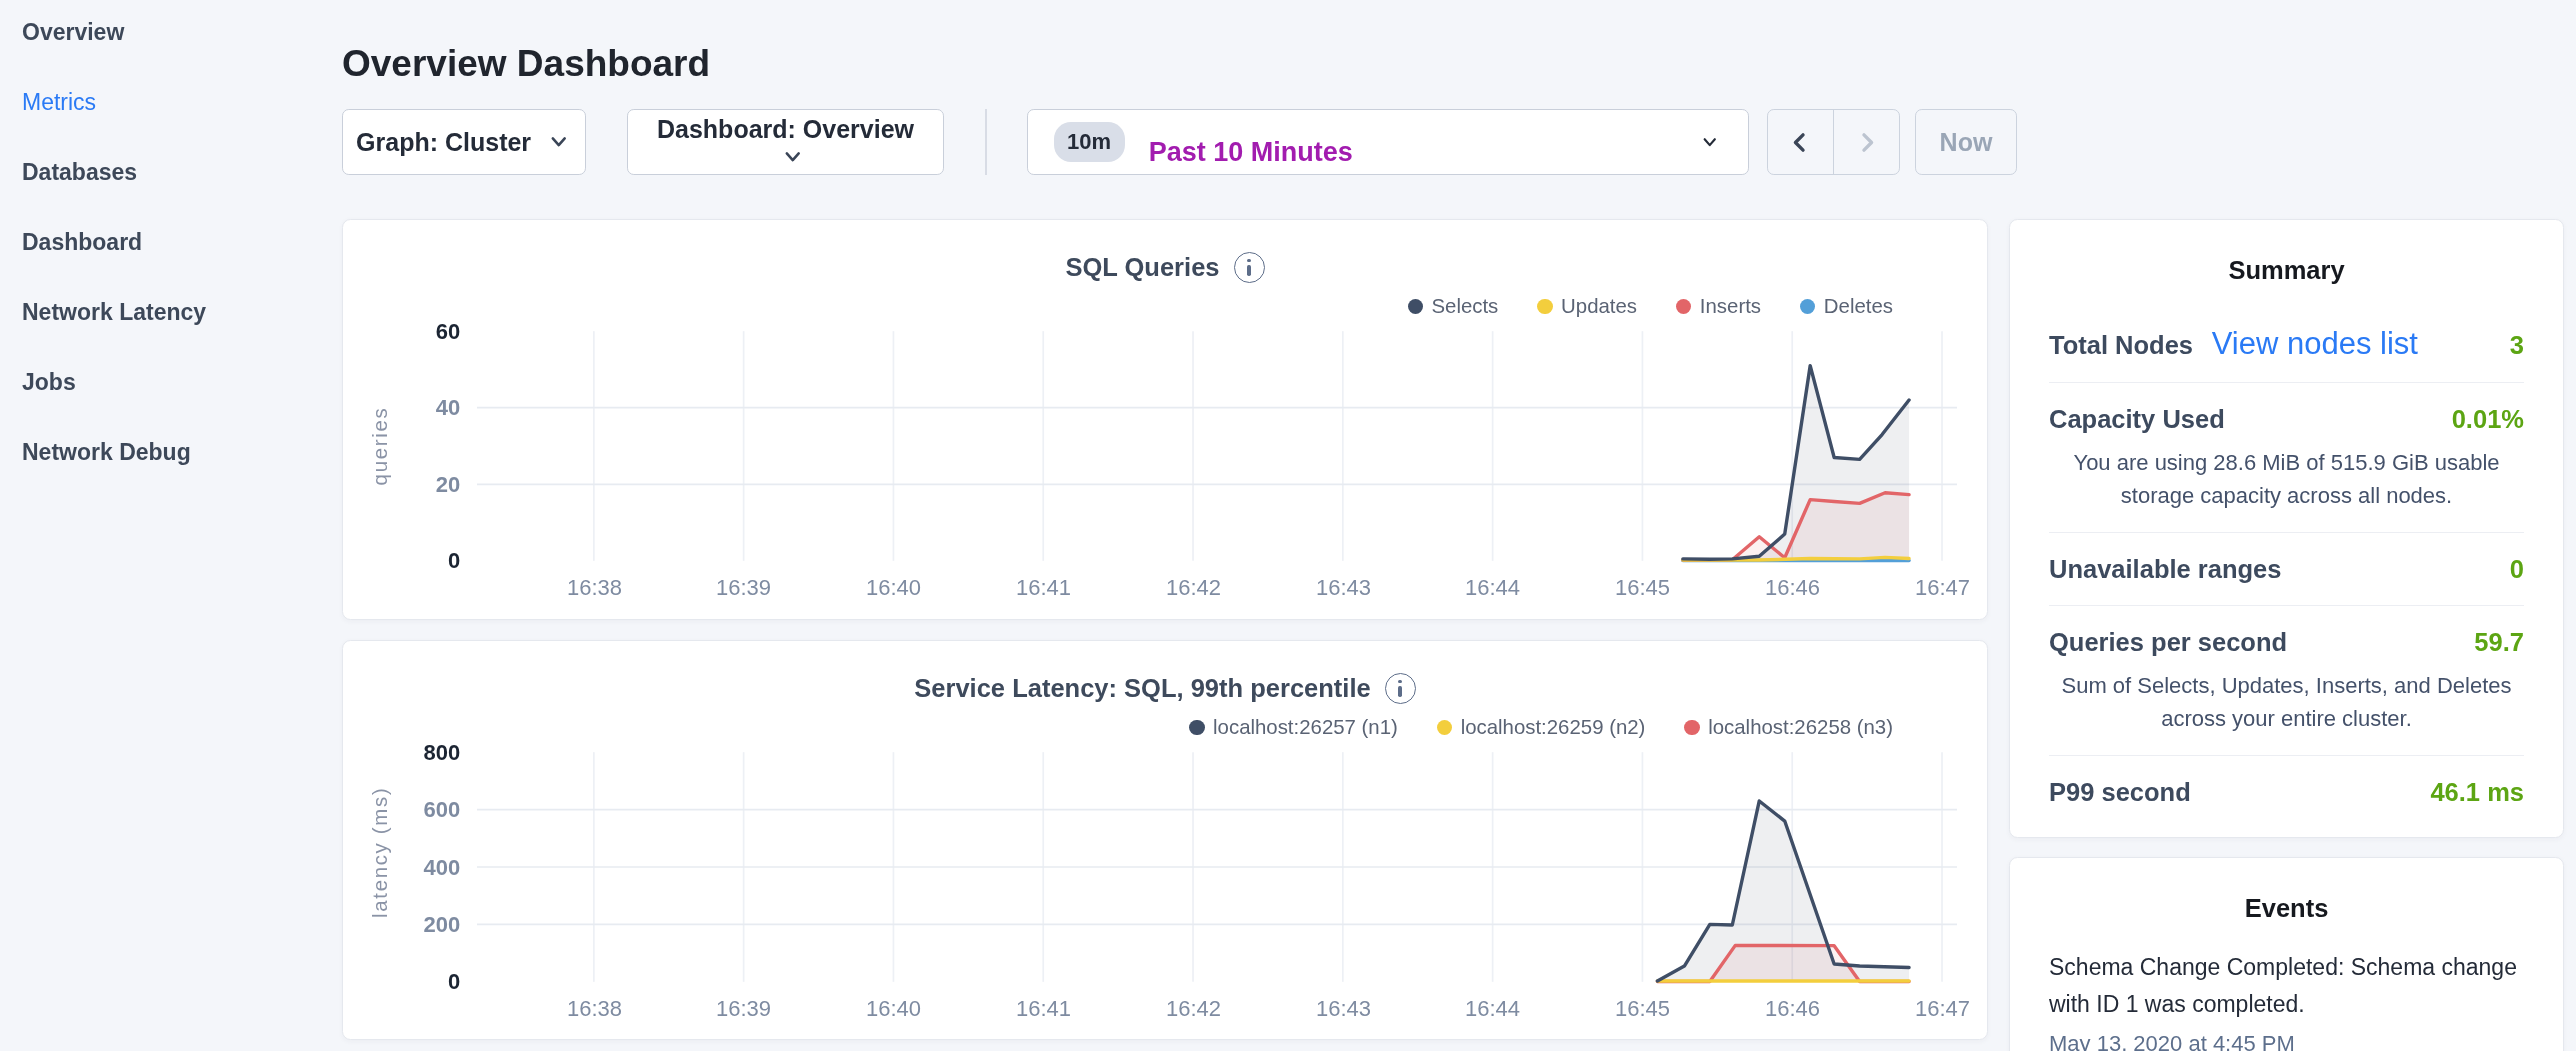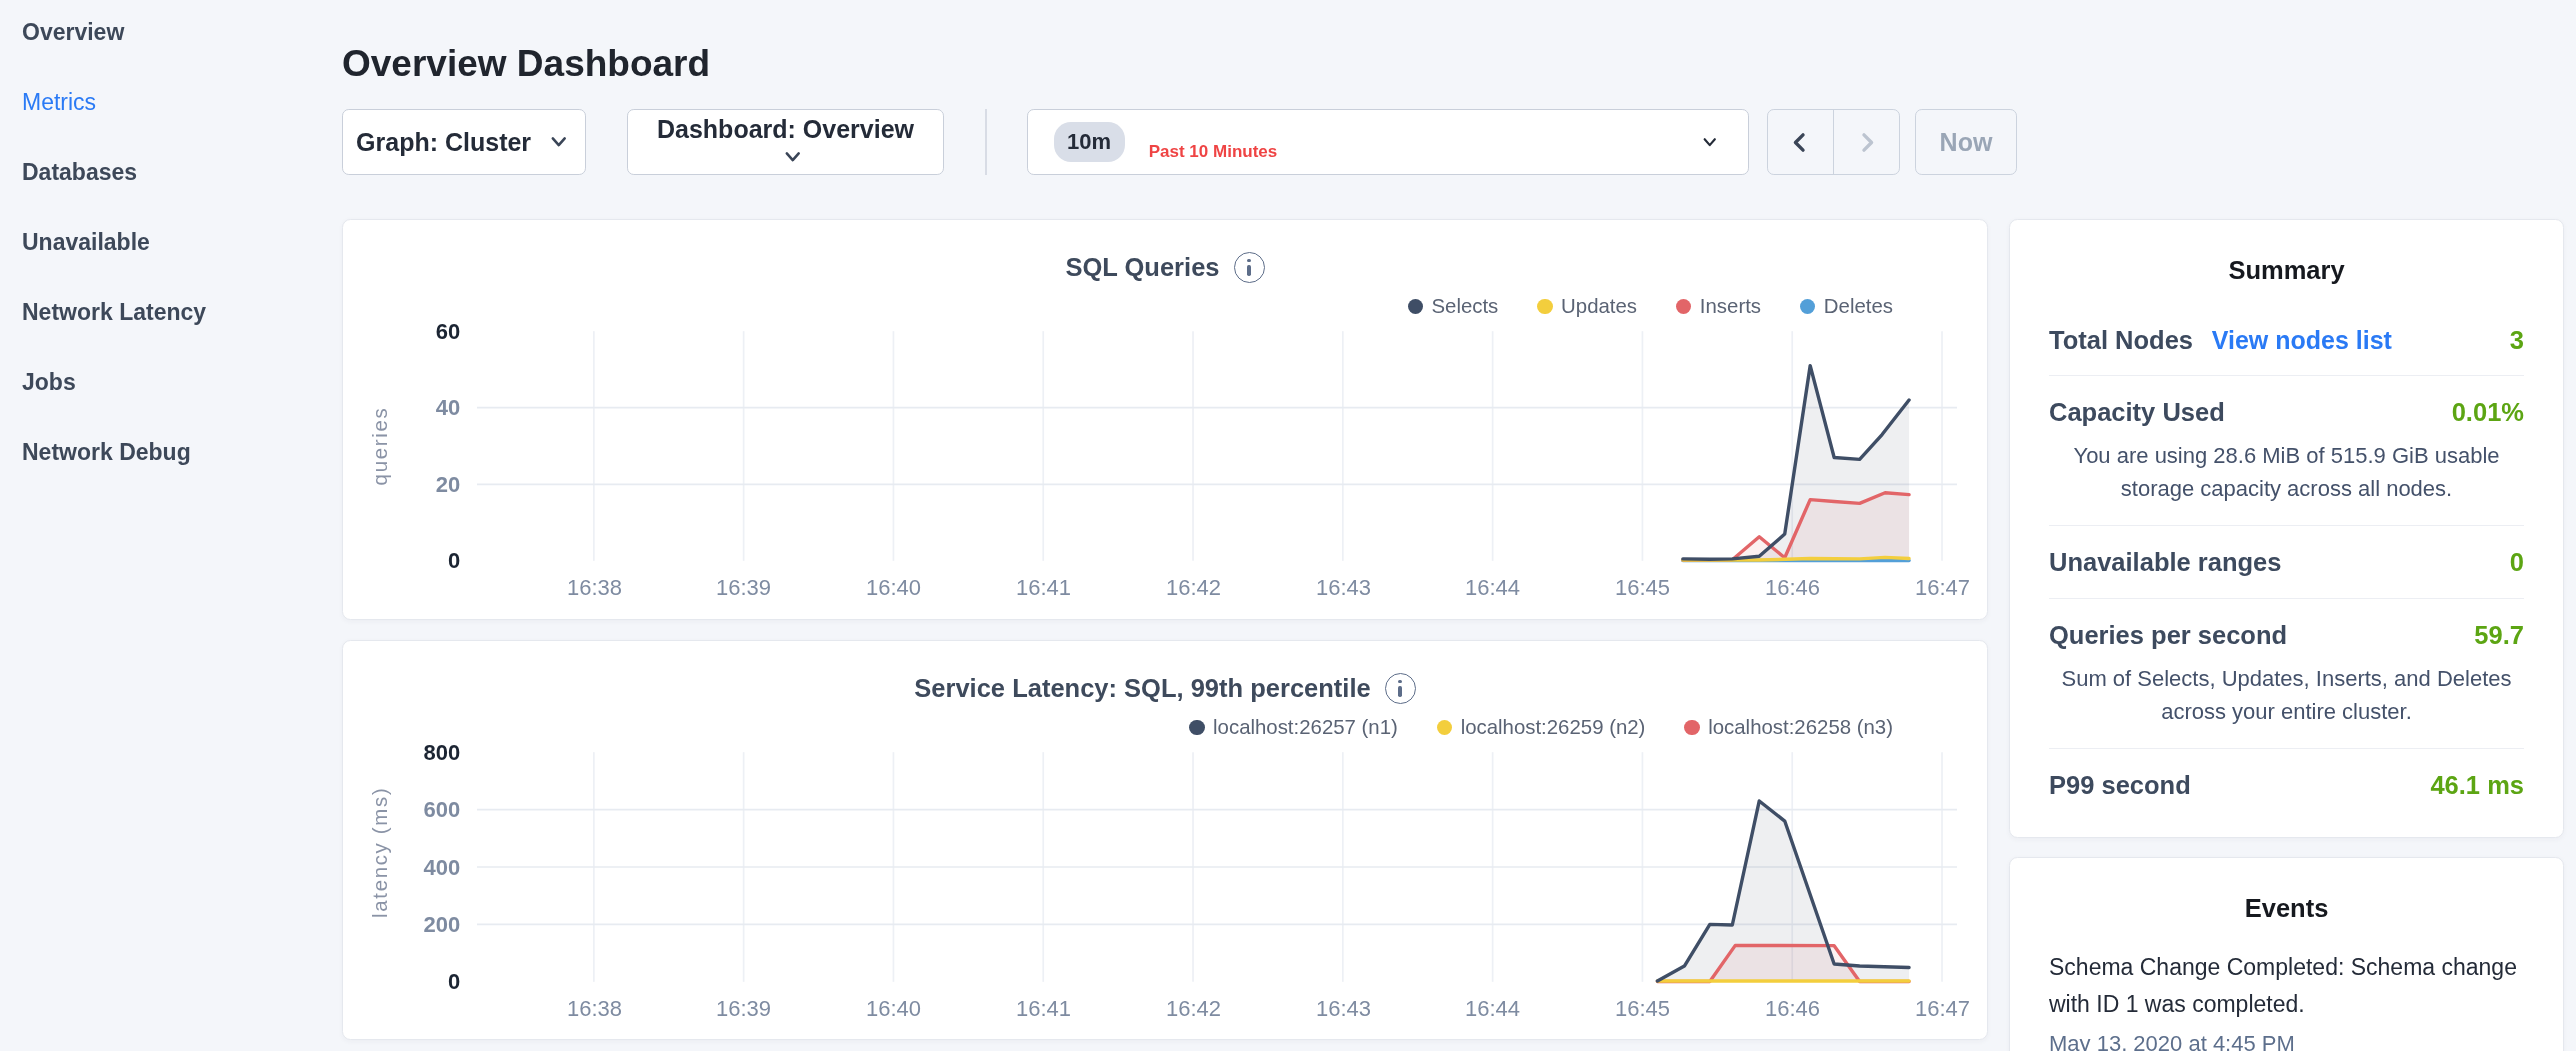--- a/index.html
+++ b/index.html
@@ -17,21 +17,21 @@
   .ctl{position:absolute;top:109px;height:66px;box-sizing:border-box;background:#fff;
        border:1.7px solid #c9cfda;border-radius:6.8px;display:flex;align-items:center;cursor:pointer;}
   .dd-label{font-size:25px;font-weight:700;color:#242b38;}
   .dd-chevron{margin-left:15.3px;display:flex;}
   #dd-graph{left:342px;width:244px;justify-content:center;}
   #dd-dashboard{left:627px;width:317px;justify-content:center;flex-direction:column;}
   .ctl-divider{position:absolute;left:985px;top:109px;width:1.7px;height:66px;background:#d8dce5;}
   #time-selector{left:1027px;width:722px;padding:0 25.5px;}
   .range-badge{background:#d9dee8;color:#242b38;font-size:22px;font-weight:700;border-radius:17px;
                padding:6.8px 13.6px;margin-right:24px;}
-  .range-label{font-size:17px;font-weight:700;color:#ef4444;flex:1;margin-top:20px;}
+  .range-label{font-size:27px;font-weight:700;color:#a21caf;flex:1;margin-top:20px;}
   .arrow-group{position:absolute;left:1767px;top:109px;width:133px;height:66px;box-sizing:border-box;
                border:1.7px solid #ccd3de;border-radius:6.8px;display:flex;}
   .arrow-btn{flex:1;display:flex;align-items:center;justify-content:center;cursor:pointer;}
   .arrow-btn + .arrow-btn{border-left:1.7px solid #ccd3de;}
   #now-button{left:1915px;top:109px;position:absolute;width:102px;height:66px;box-sizing:border-box;
               border:1.7px solid #ccd3de;border-radius:6.8px;display:flex;align-items:center;justify-content:center;
               font-size:25px;font-weight:700;color:#9aa6b6;cursor:pointer;background:transparent;}
   
   .card{position:absolute;background:#fff;border:0.9px solid #e5e8ee;border-radius:8.5px;
         box-shadow:0 1.7px 5.1px rgba(40,50,80,0.04);box-sizing:border-box;}
@@ -57,36 +57,36 @@
   .ytick{position:absolute;left:15.3px;width:102px;text-align:right;font-size:22px;font-weight:600;color:#7e8ba1;height:27px;line-height:27px;}
   .ytick.strong{color:#1c2533;font-weight:700;}
   .xtick{position:absolute;top:355px;width:119px;text-align:center;font-size:22px;color:#7e8ba1;}
   
   .panel-title{margin-top:36px;text-align:center;font-size:25.5px;font-weight:700;color:#16191f;}
   .summary-rows{margin:18.7px 39px 0 39px;}
   .srow{padding:22px 0 20.4px 0;}
   .srow + .srow{border-top:1.7px solid #eceef3;}
   .srow-main{display:flex;align-items:baseline;}
   .srow-label{font-size:25.5px;font-weight:700;color:#3d4a5e;}
-  .srow-link{font-size:25px;font-weight:700;color:#2a7af5;margin-left:18.7px;cursor:pointer;}
+  .srow-link{font-size:31px;font-weight:400;color:#2a7af5;margin-left:18.7px;cursor:pointer;}
   .srow-value{margin-left:auto;font-size:25.5px;font-weight:700;color:#5ca513;white-space:nowrap;}
   .srow-desc{margin-top:12px;font-size:22px;line-height:33px;color:#44516a;text-align:center;}
   
   .event-item{margin:25.5px 39px 0 39px;}
   .event-message{font-size:23px;line-height:37px;color:#242b38;}
   .event-time{margin-top:8.5px;font-size:22px;color:#5d6f8c;}
 </style>
 </head>
 <body>
 
 <nav class="sidebar">
   <div class="nav-item">Overview</div>
   <div class="nav-item active">Metrics</div>
   <div class="nav-item">Databases</div>
-  <div class="nav-item">Unavailable</div>
+  <div class="nav-item">Dashboard</div>
   <div class="nav-item">Network Latency</div>
   <div class="nav-item">Jobs</div>
   <div class="nav-item">Network Debug</div>
 </nav>
 
 <h1 class="page-title">Overview Dashboard</h1>
 
 <div class="ctl" id="dd-graph">
   <span class="dd-label">Graph: Cluster</span>
   <span class="dd-chevron">

